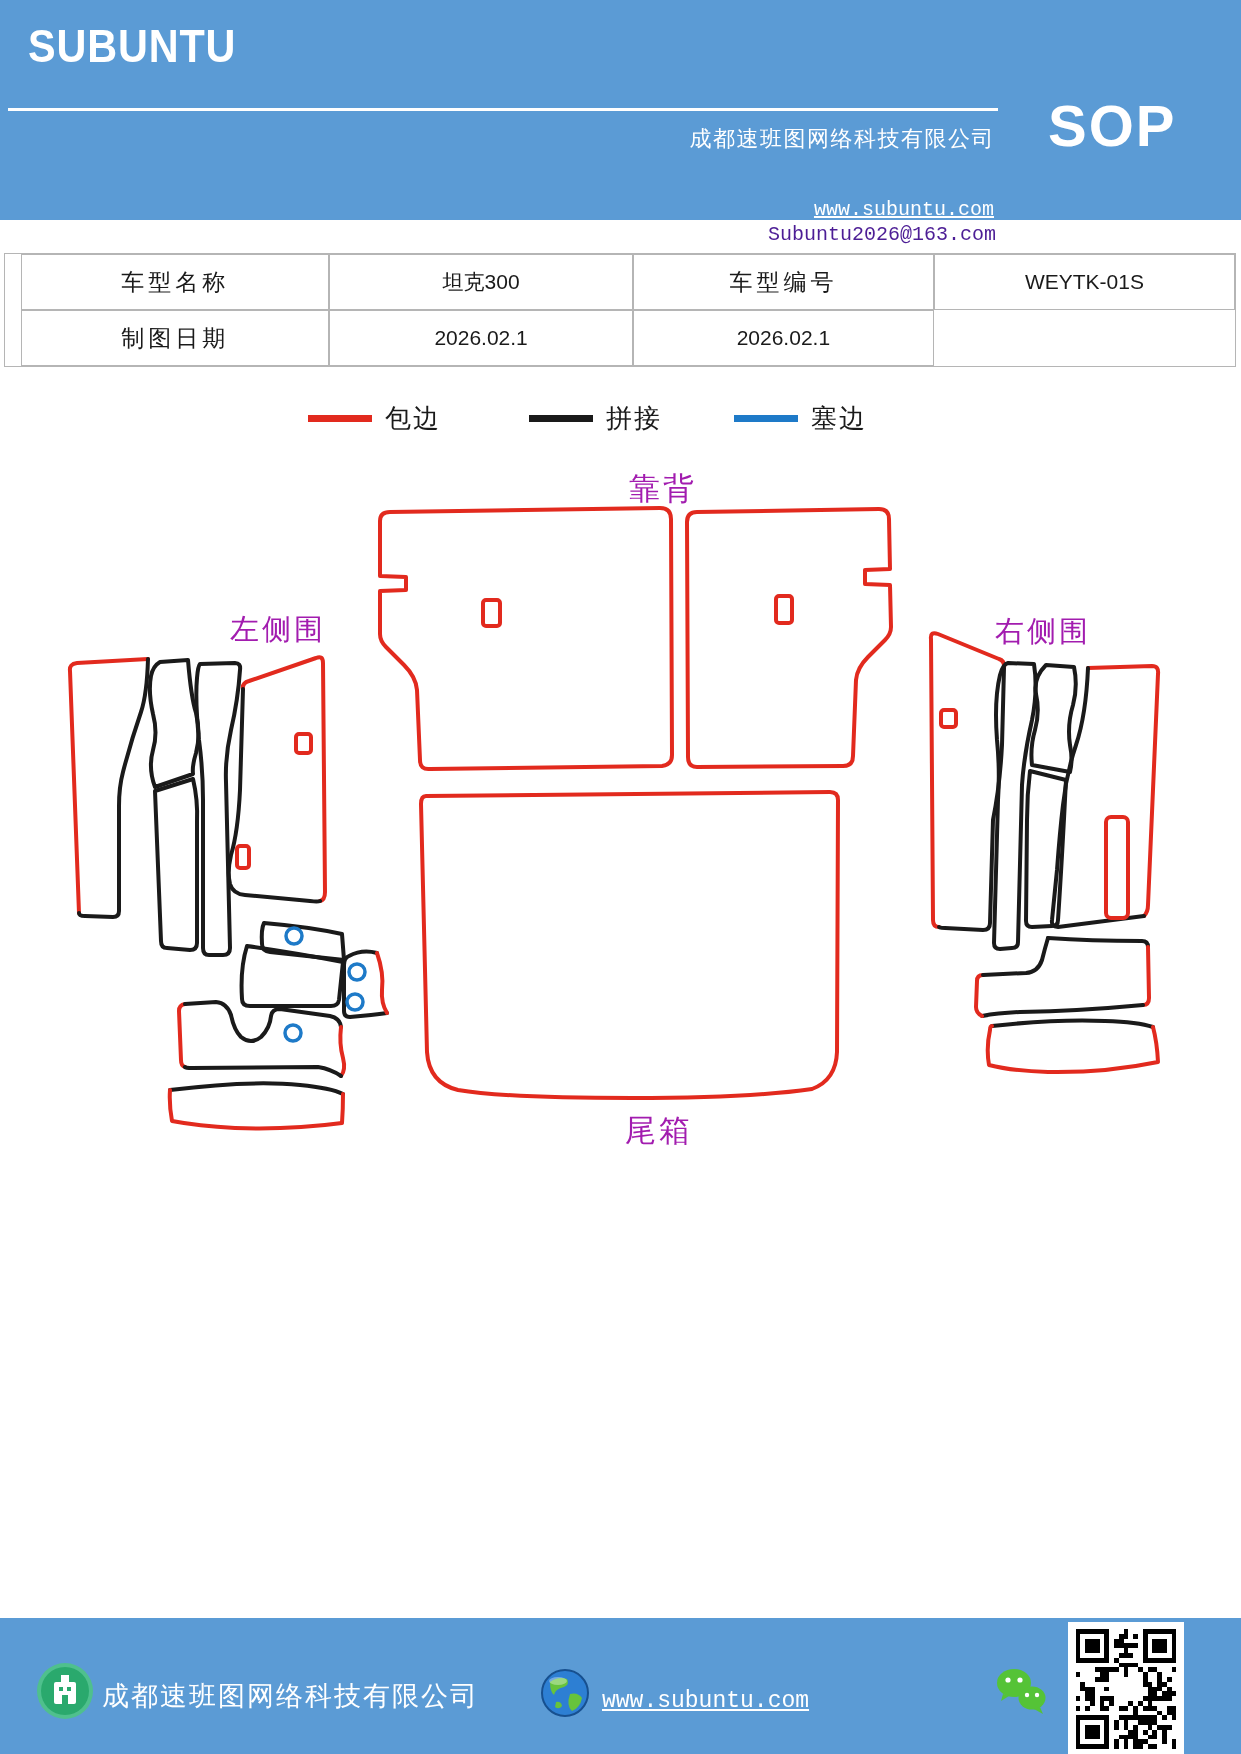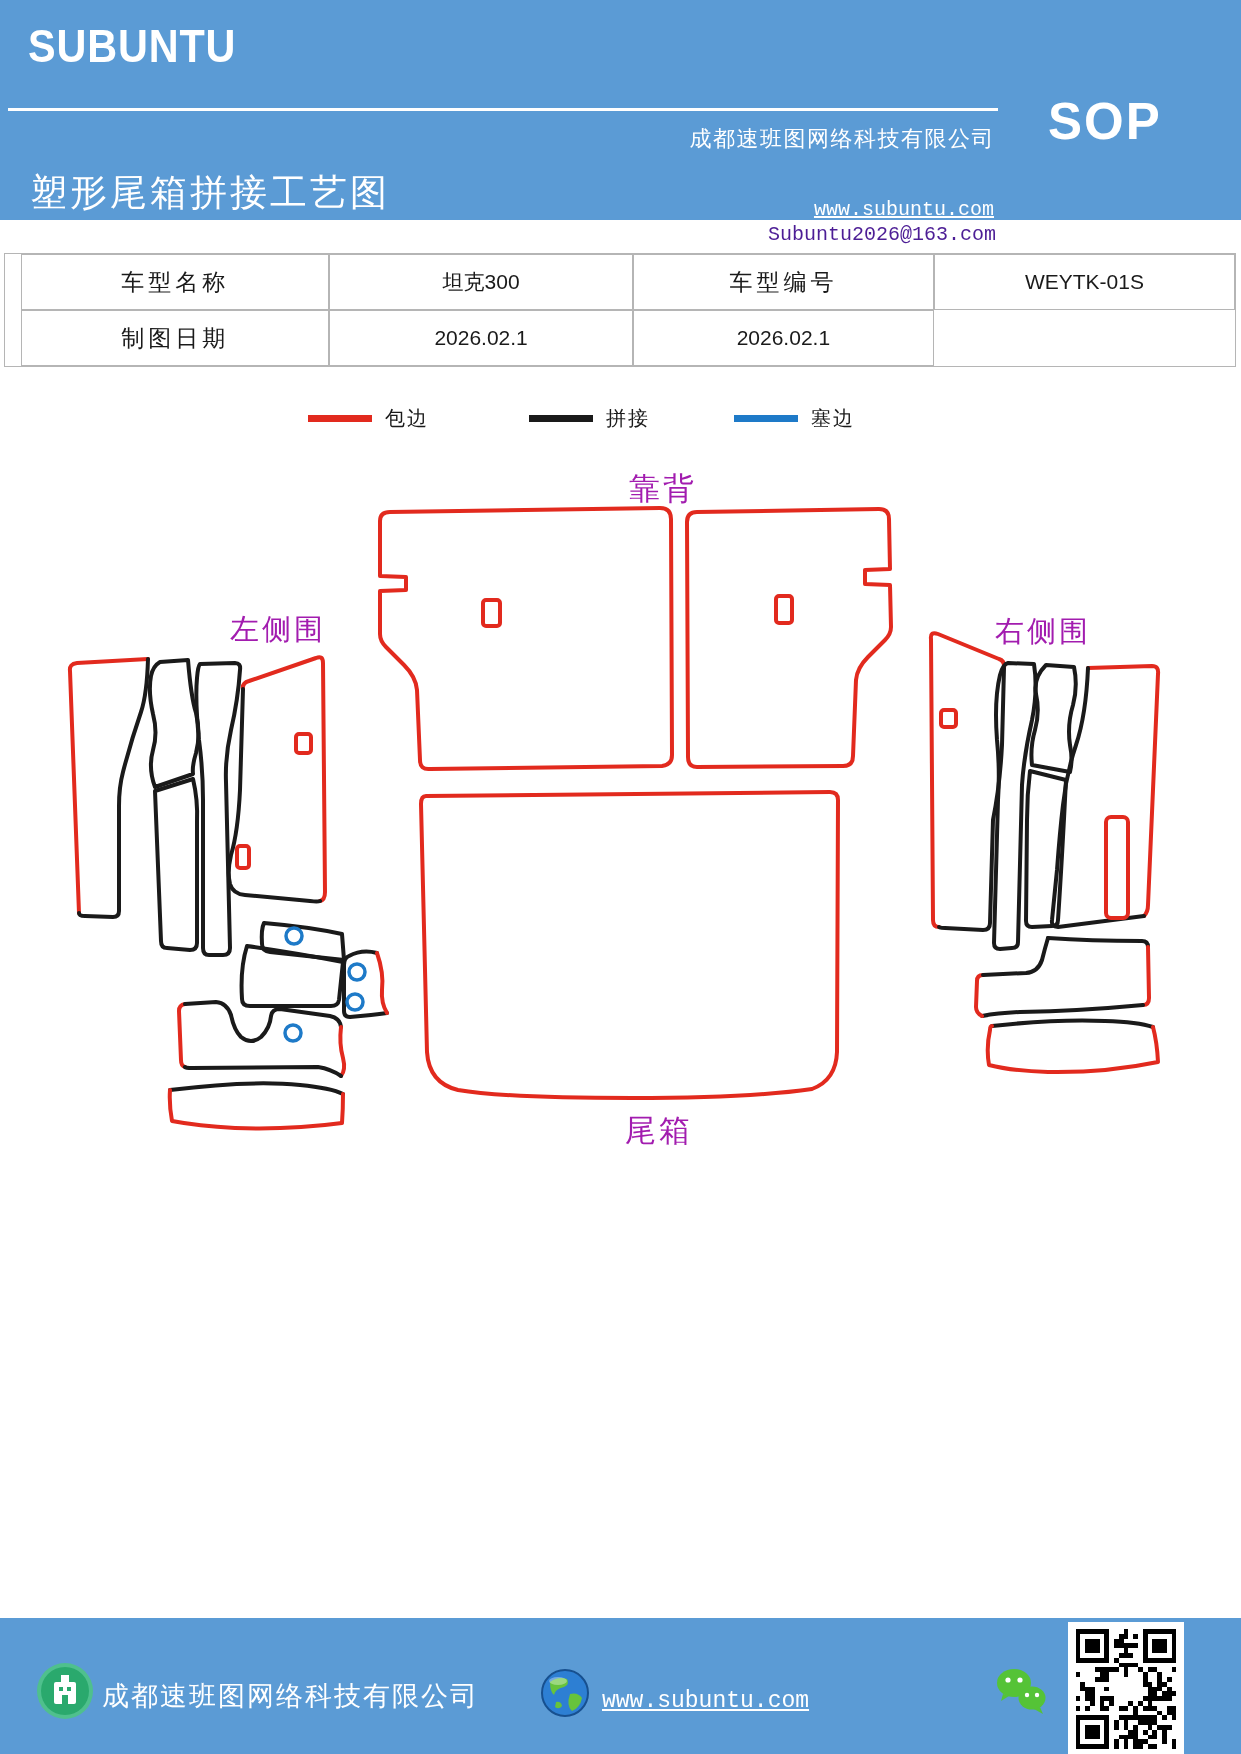--- a/index.html
+++ b/index.html
@@ -22,32 +22,32 @@
         letter-spacing:1px;transform:scaleX(.88);transform-origin:left top;}
   .header-rule{position:absolute;left:8px;top:108px;width:990px;height:2.5px;background:#fff;}
   .doc-title{position:absolute;left:30px;top:168px;font-size:37px;color:#fff;letter-spacing:3px;
              font-family:"Liberation Serif","DejaVu Serif",serif;}
   .company-top{position:absolute;right:246px;top:124px;font-size:22px;color:#fff;letter-spacing:1.5px;
                font-family:"Liberation Serif","DejaVu Serif",serif;}
   .website-top{position:absolute;right:247px;top:198px;font-size:20px;color:#fff;
                font-family:"Liberation Mono","DejaVu Sans Mono",monospace;text-decoration:underline;}
   .email-top{position:absolute;right:245px;top:223px;font-size:20px;color:#4c1d95;
              font-family:"Liberation Mono","DejaVu Sans Mono",monospace;}
-  .sop-badge{position:absolute;left:1048px;top:92px;font-size:51px;font-weight:800;color:#fff;letter-spacing:2px;}
+  .sop-badge{position:absolute;left:1048px;top:92px;font-size:58px;font-weight:800;color:#fff;letter-spacing:2px;}
   
   .info-table{position:absolute;left:4px;top:253px;width:1232px;height:114px;
               display:grid;grid-template-columns:25.4% 25% 24.8% 24.8%;grid-template-rows:50% 50%;
               border:1.5px solid var(--c-grid);padding-left:16px;}
   .info-cell{border:1px solid var(--c-grid);display:flex;align-items:center;justify-content:center;
              font-size:21px;}
   .info-cell.lab{font-size:23px;letter-spacing:4px;font-family:"Liberation Serif","DejaVu Serif",serif;}
   
   .legend-item{position:absolute;display:flex;align-items:center;height:34px;top:401px;}
   .legend-bar{width:64px;height:7px;margin-right:13px;}
-  .legend-label{font-size:20px;letter-spacing:2px;font-family:Liberation Mono, monospace;}
+  .legend-label{font-size:26px;letter-spacing:2px;font-family:Liberation Mono, monospace;}
   
   .part-label{position:absolute;font-size:29px;color:#a21caf;letter-spacing:3px;white-space:nowrap;
               font-family:"Liberation Sans",sans-serif;font-weight:500;}
   
   .diagram{position:absolute;left:0;top:440px;width:1241px;height:730px;}
   .diagram path,.diagram rect,.diagram ellipse,.diagram circle{fill:none;stroke-linejoin:round;stroke-linecap:round;}
   .red{stroke:var(--c-red);stroke-width:4;}
   .blk{stroke:var(--c-black);stroke-width:4;}
   .red-fill{fill:var(--c-red);stroke:none;}
   .plug{stroke:var(--c-blue);stroke-width:3.5;fill:#fff;}
@@ -63,21 +63,20 @@
           display:flex;align-items:flex-start;justify-content:center;padding:7px;}
 </style>
 </head>
 <body>
 
 <div class="page">
 
   <div class="header">
     <div class="logo">SUBUNTU</div>
     <div class="header-rule"></div>
-    <div class="doc-title">塑形尾箱拼接工艺图</div>
     <div class="company-top">成都速班图网络科技有限公司</div>
     <div class="website-top">www.subuntu.com</div>
     <div class="email-top">Subuntu2026@163.com</div>
     <div class="sop-badge">SOP</div>
   </div>
 
   <div class="info-table">
     <div class="info-cell lab">车型名称</div>
     <div class="info-cell">坦克300</div>
     <div class="info-cell lab">车型编号</div>

